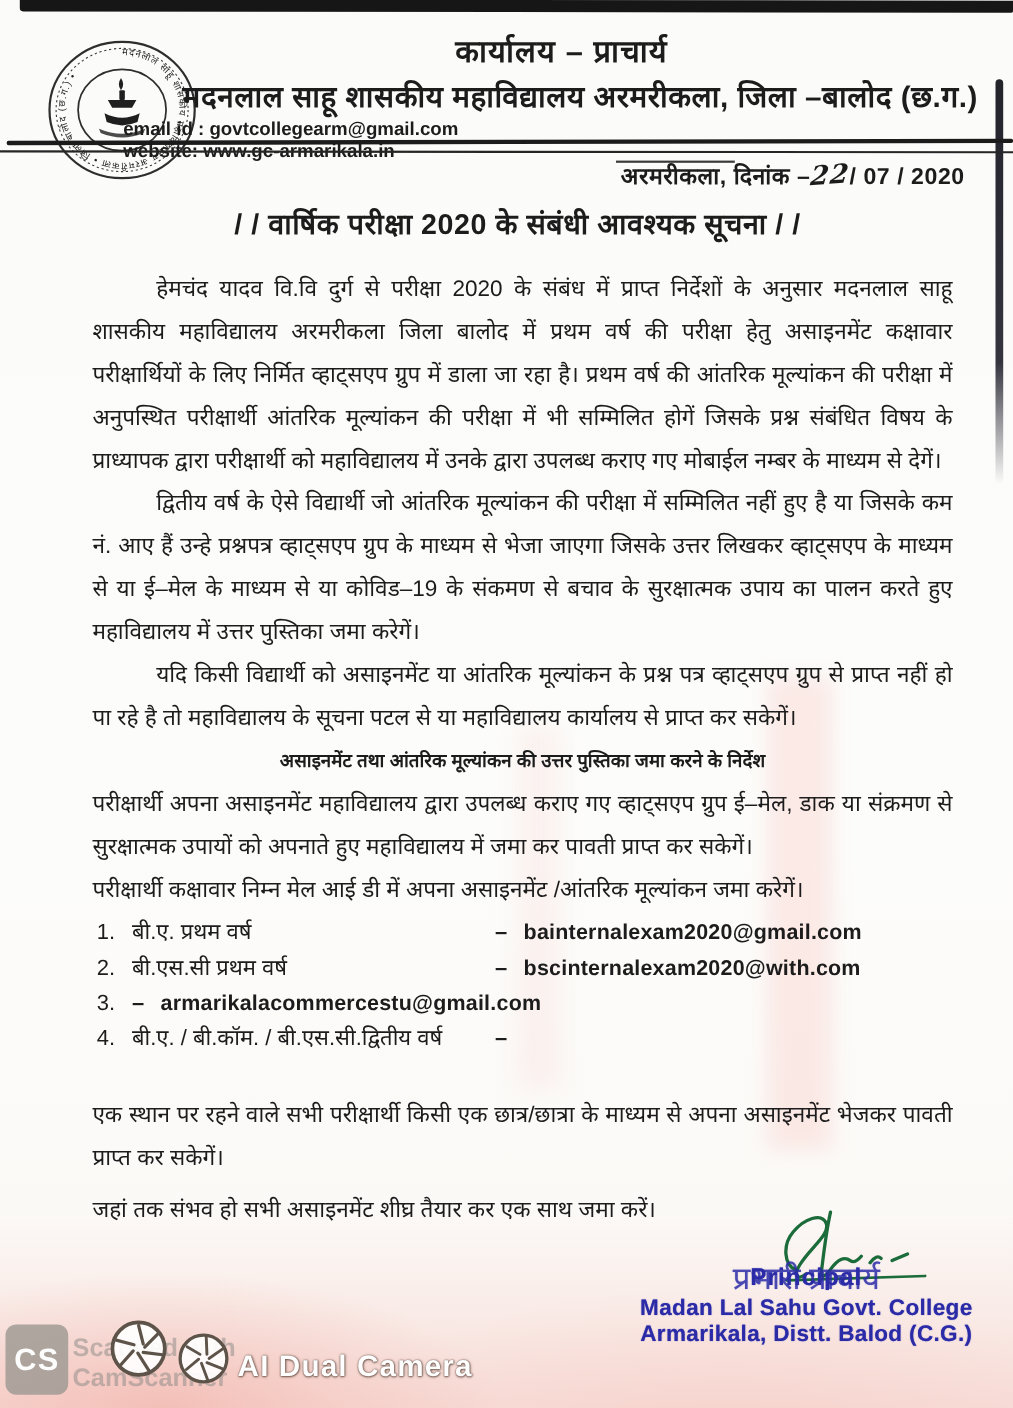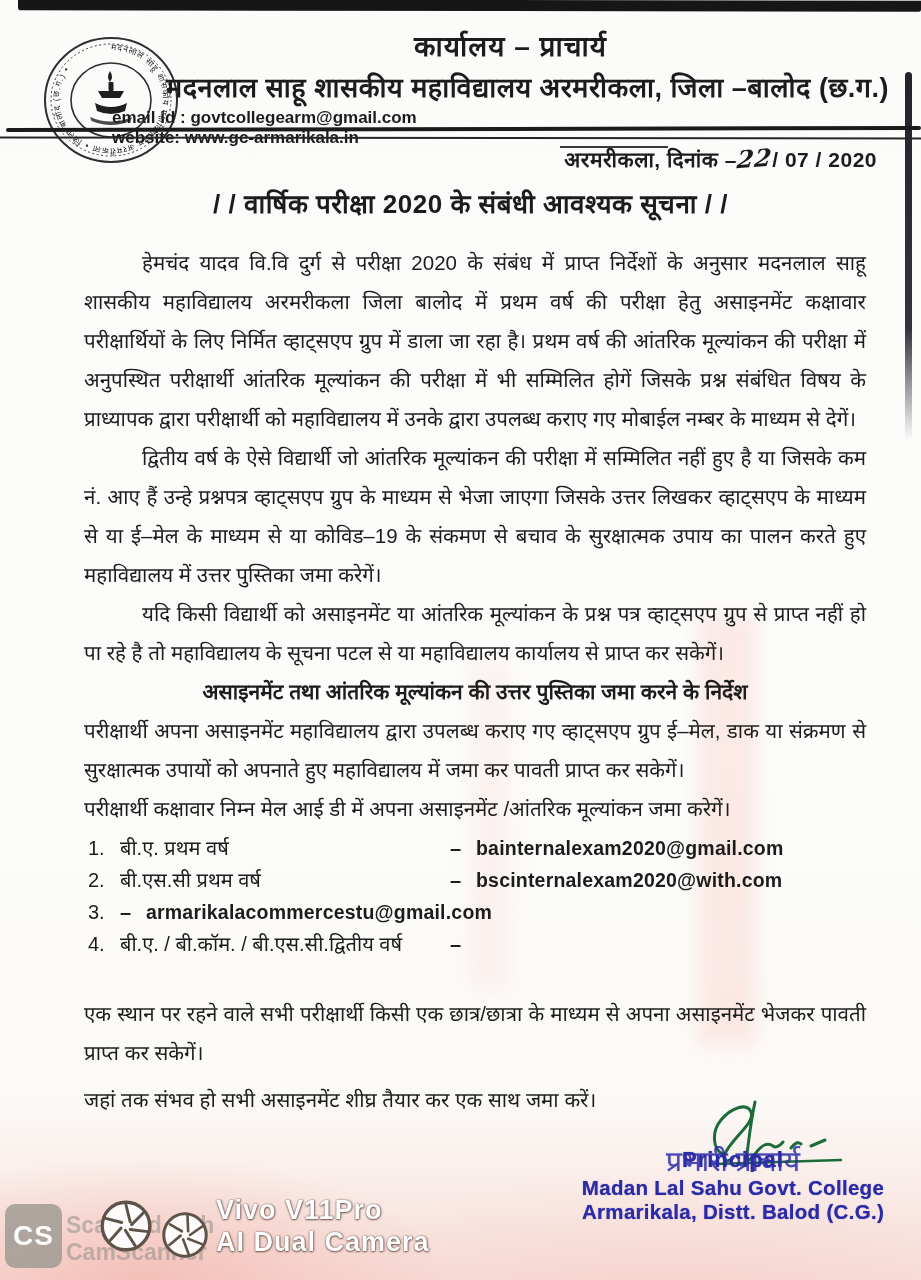--- a/index.html
+++ b/index.html
@@ -31,21 +31,21 @@
   .date-line{position:absolute;right:44px;top:144px;font-size:21px;font-weight:600;letter-spacing:.5px;}
   .date-overline{position:absolute;right:253px;top:146px;width:108px;height:2px;background:#3a3a3a;}
   .handwritten-day{display:inline-block;font-family:"DejaVu Serif",serif;font-style:italic;font-weight:700;font-size:24px;transform:rotate(-4deg) skewX(-10deg);letter-spacing:1px;}
 
   .doc-title{position:absolute;left:60px;right:40px;top:185px;text-align:center;font-size:26px;font-weight:600;letter-spacing:.5px;}
 
   
   .body-text{position:absolute;left:84px;right:55px;top:243px;font-size:20.5px;line-height:39px;text-align:justify;}
   .body-text p{margin:0;}
   .body-text p.indent{text-indent:58px;}
-  .section-heading{margin:27px 0 24px 0;text-align:center;font-weight:700;font-size:21px;text-indent:0 !important;}
+  .section-heading{margin:27px 0 24px 0;text-align:center;font-weight:700;font-size:17px;text-indent:0 !important;}
   .mail-intro{margin-top:2px;}
   .mail-list{margin:4px 0 0 4px;}
   .mailrow{display:flex;line-height:32px;font-size:20px;}
   .mailrow .num{width:32px;}
   .mailrow .mlabel{width:330px;}
   .mailrow .mdash{width:26px;font-weight:700;}
   .mailrow .memail{font-family:"Liberation Sans",sans-serif;font-weight:700;font-size:19.5px;letter-spacing:.2px;}
   .closing{margin-top:34px;}
   .closing p{margin:0 0 8px 0;}
 
@@ -176,17 +176,16 @@
   <svg class="aperture-1" width="56" height="56" viewBox="0 0 40 40">
     <circle cx="20" cy="20" r="17" fill="rgba(255,255,255,.92)" stroke="#5d5349" stroke-width="2.4"></circle>
     <path d="M20 5 L23 17 M33 10 L24 19 M35.5 24 L23 22.5 M26.5 34 L19.5 23 M8.5 30.5 L16.5 21.5 M5.5 14.5 L17 17.5" fill="none" stroke="#5d5349" stroke-width="2.1" stroke-linecap="round"></path>
   </svg>
   <svg class="aperture-2" width="50" height="50" viewBox="0 0 40 40">
     <circle cx="20" cy="20" r="17" fill="rgba(255,255,255,.92)" stroke="#5d5349" stroke-width="2.4"></circle>
     <path d="M22 4.5 L22.5 17 M34 13 L24 20 M34 27.5 L22.5 23 M23 35.5 L18.5 23.5 M7.5 28 L16.5 20.5 M8 11.5 L17.5 17" fill="none" stroke="#5d5349" stroke-width="2.1" stroke-linecap="round"></path>
   </svg>
 
   <div class="vivo-wm">
-    <div>Vivo V11Pro</div>
     <div>AI Dual Camera</div>
   </div>
 
 </div>
 
 </body></html>

